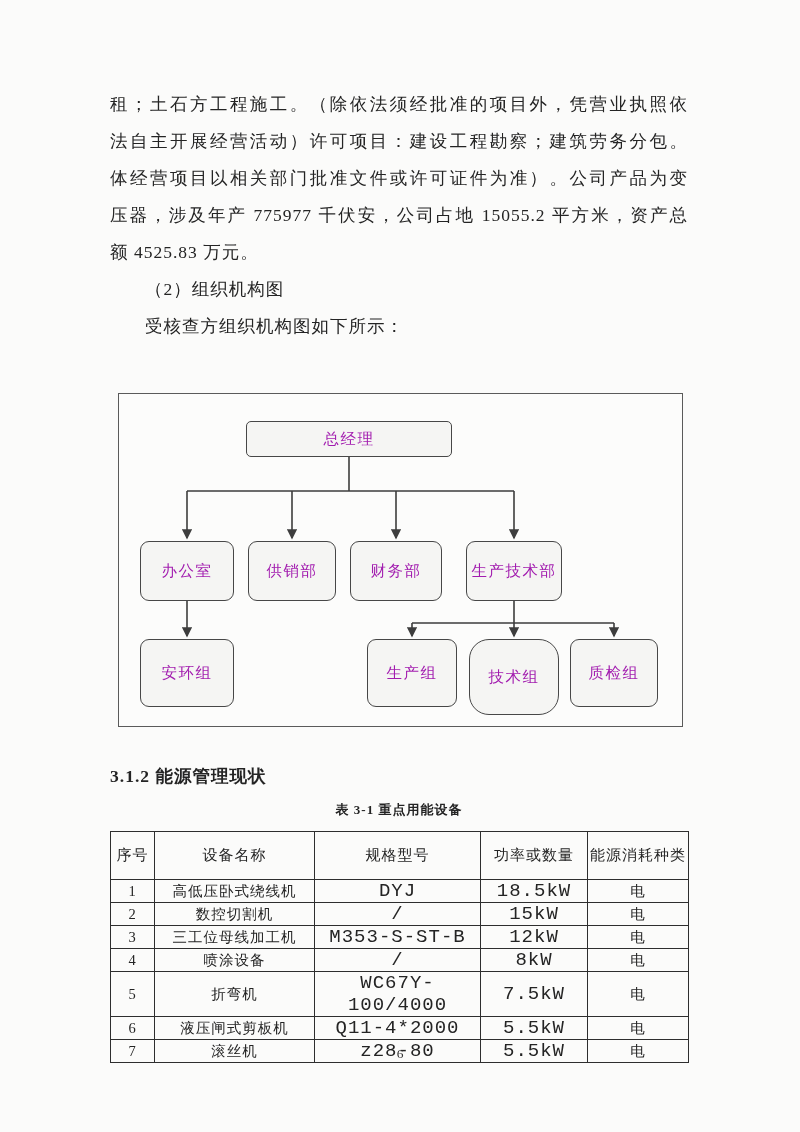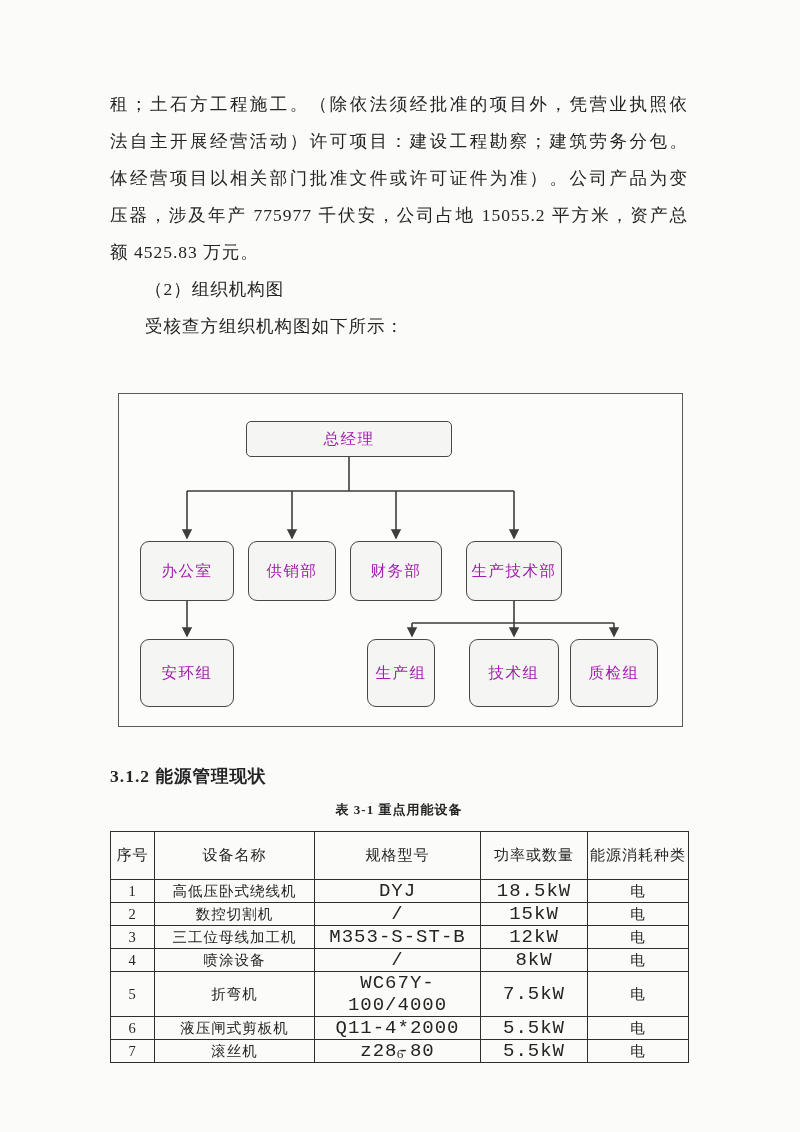--- a/index.html
+++ b/index.html
@@ -101,22 +101,22 @@
         <path d="M395 229 V242" marker-end="url(#arrow)"></path>
         <path d="M495 229 V242" marker-end="url(#arrow)"></path>
       </g>
     </svg>
     <div class="node root" style="left:127px; top:27px; width:206px; height:36px;">总经理</div>
     <div class="node" style="left:21px; top:147px; width:94px; height:60px;">办公室</div>
     <div class="node" style="left:129px; top:147px; width:88px; height:60px;">供销部</div>
     <div class="node" style="left:231px; top:147px; width:92px; height:60px;">财务部</div>
     <div class="node" style="left:347px; top:147px; width:96px; height:60px;">生产技术部</div>
     <div class="node" style="left:21px; top:245px; width:94px; height:68px;">安环组</div>
-    <div class="node" style="left:248px; top:245px; width:68px; height:68px;">生产组</div>
-    <div class="node" style="left:350px; top:245px; width:90px; height:68px;">技术组</div>
+    <div class="node" style="left:248px; top:245px; width:90px; height:68px;">生产组</div>
+    <div class="node" style="left:350px; top:245px; width:90px; height:76px;border-radius:20px;">技术组</div>
     <div class="node" style="left:451px; top:245px; width:88px; height:68px;">质检组</div>
   </div>
 
 
   <div class="heading">3.1.2 能源管理现状</div>
 
   <div class="table-title">表 3-1 重点用能设备</div>
 
   <table class="equip">
     <colgroup>

